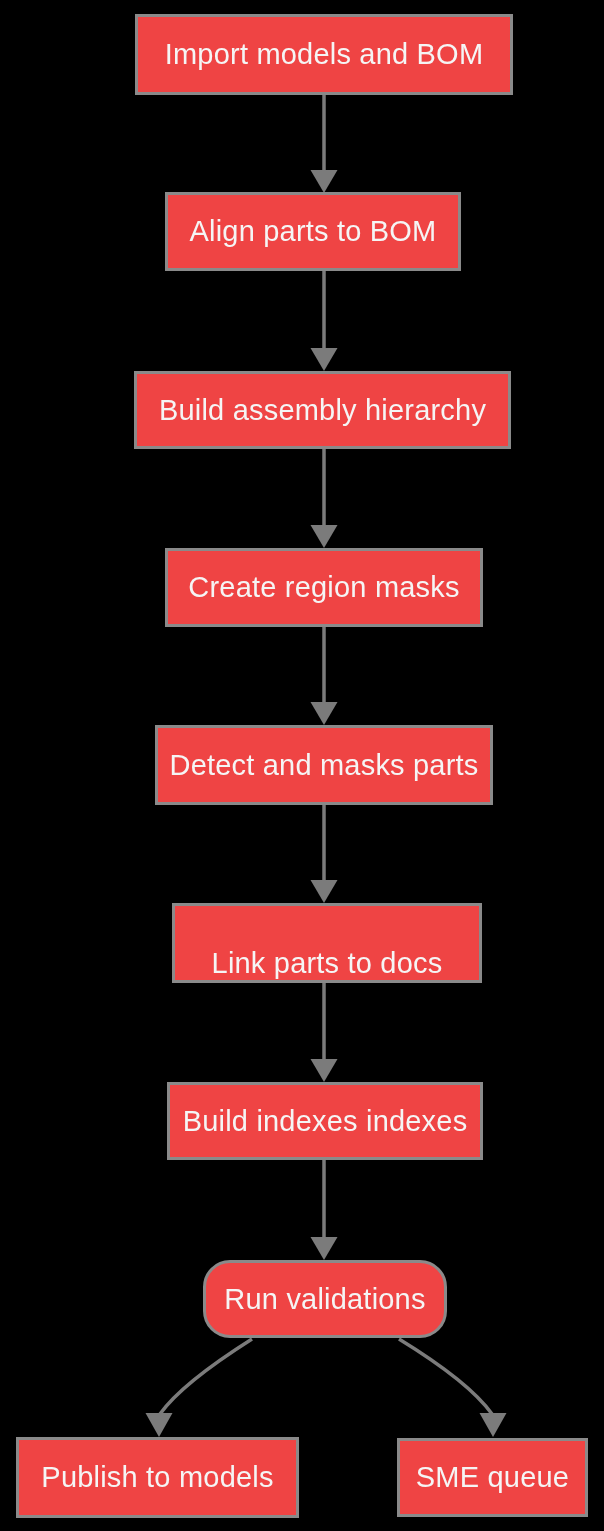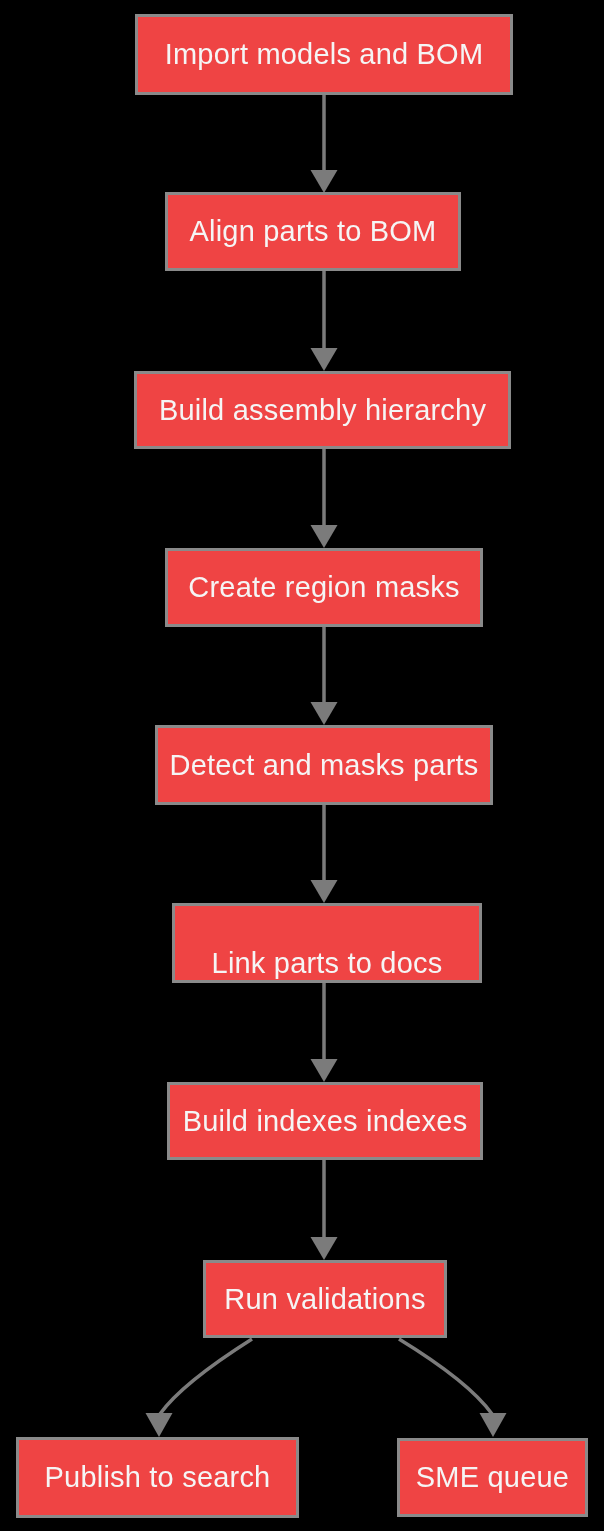--- a/index.html
+++ b/index.html
@@ -46,21 +46,21 @@
     white-space: nowrap;
     text-align: center;
   }
   .n1  { left: 135px; top: 14px;   width: 378px; height: 81px; }
   .n2  { left: 165px; top: 192px;  width: 296px; height: 79px; justify-content: center; }
   .n3  { left: 134px; top: 371px;  width: 377px; height: 78px; }
   .n4  { left: 165px; top: 548px;  width: 318px; height: 79px; }
   .n5  { left: 155px; top: 725px;  width: 338px; height: 80px; }
   .n6  { left: 172px; top: 903px;  width: 310px; height: 80px; align-items: flex-end; }
   .n7  { left: 167px; top: 1082px; width: 316px; height: 78px; }
-  .n8  { left: 203px; top: 1260px; width: 244px; height: 78px; }
+  .n8  { left: 203px; top: 1260px; width: 244px; height: 78px; border-radius: 27px; }
   .n9  { left: 16px;  top: 1437px; width: 283px; height: 81px; }
   .n10 { left: 397px; top: 1438px; width: 191px; height: 79px; }
 </style>
 </head>
 <body>
 
 <div class="canvas">
 
   <svg class="edges" viewBox="0 0 604 1531" xmlns="http://www.w3.org/2000/svg">
 
@@ -128,19 +128,19 @@
   <div class="node n6">
     <span>Link parts to docs</span>
   </div>
   <div class="node n7">
     <span>Build indexes indexes</span>
   </div>
   <div class="node n8">
     <span>Run validations</span>
   </div>
   <div class="node n9">
-    <span>Publish to search</span>
+    <span>Publish to models</span>
   </div>
   <div class="node n10">
     <span>SME queue</span>
   </div>
 
 </div>
 
 </body></html>

